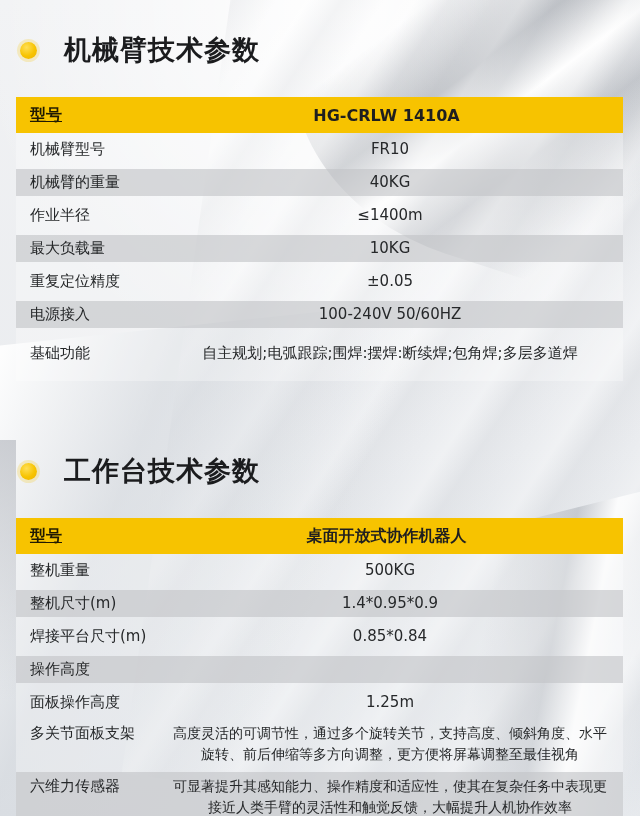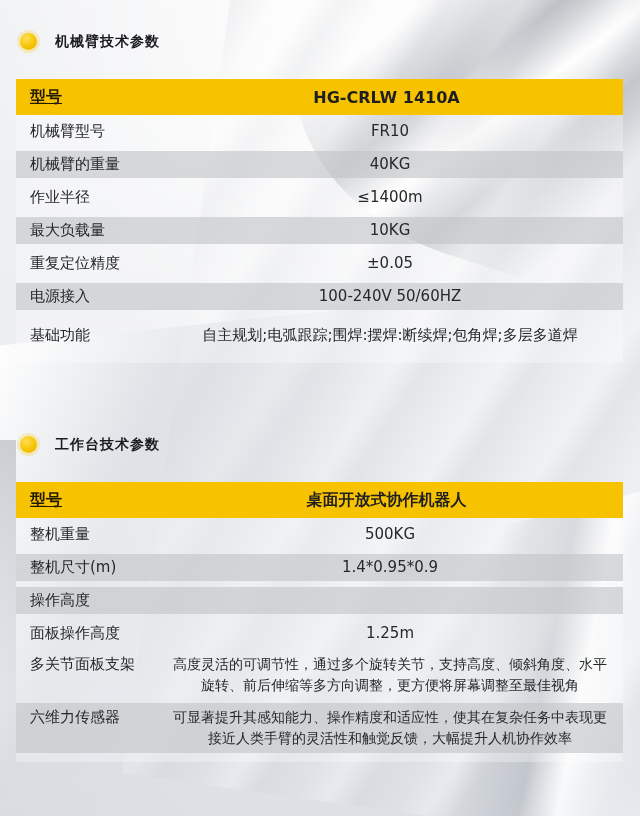--- a/index.html
+++ b/index.html
@@ -50,21 +50,21 @@
   .section-title-row { display:flex; align-items:center; margin-left:20px; }
   .sec1 .section-title-row { padding-top:20px; }
   .sec2 .section-title-row { margin-top:60px; }
   .bullet {
     width:17px; height:17px; border-radius:50%;
     background:radial-gradient(circle at 38% 32%, #ffdf55 0%, #f7c300 55%, #edb300 100%);
     box-shadow:0 0 0 3px rgba(247,195,0,0.22);
     margin-right:11px; flex:0 0 auto;
   }
   .title-text {
-    margin:7px; font-size:14px; line-height:28px; font-weight:700;
+    margin:16px; font-size:27px; line-height:28px; font-weight:700;
     color:#1b1c1e; letter-spacing:1px;
   }
   .spec-table { margin:17px 0 0 16px; width:607px; background:rgba(255,255,255,0.30); padding-bottom:6px; }
   .table-header {
     display:flex; align-items:center; height:36px; background:#f7c300;
   }
   .hdr-label {
     flex:0 0 140px; padding-left:14px; font-size:16px; font-weight:700; color:#201a02;text-decoration:underline;
   }
   .hdr-value {
@@ -158,20 +158,24 @@
         </div>
         <div class="table-body">
             <div class="spec-row">
               <span class="row-label">整机重量</span>
               <span class="row-value">500KG</span>
             </div>
             <div class="spec-row striped">
               <span class="row-label">整机尺寸(m)</span>
               <span class="row-value">1.4*0.95*0.9</span>
             </div>
+            <div class="spec-row">
+              <span class="row-label">焊接平台尺寸(m)</span>
+              <span class="row-value">0.85*0.84</span>
+            </div>
             <div class="spec-row striped">
               <span class="row-label">操作高度</span>
             </div>
             <div class="spec-row">
               <span class="row-label">面板操作高度</span>
               <span class="row-value">1.25m</span>
             </div>
             <div class="spec-row multiline">
               <span class="row-label">多关节面板支架</span>
               <span class="row-value">高度灵活的可调节性，通过多个旋转关节，支持高度、倾斜角度、水平旋转、前后伸缩等多方向调整，更方便将屏幕调整至最佳视角</span>

